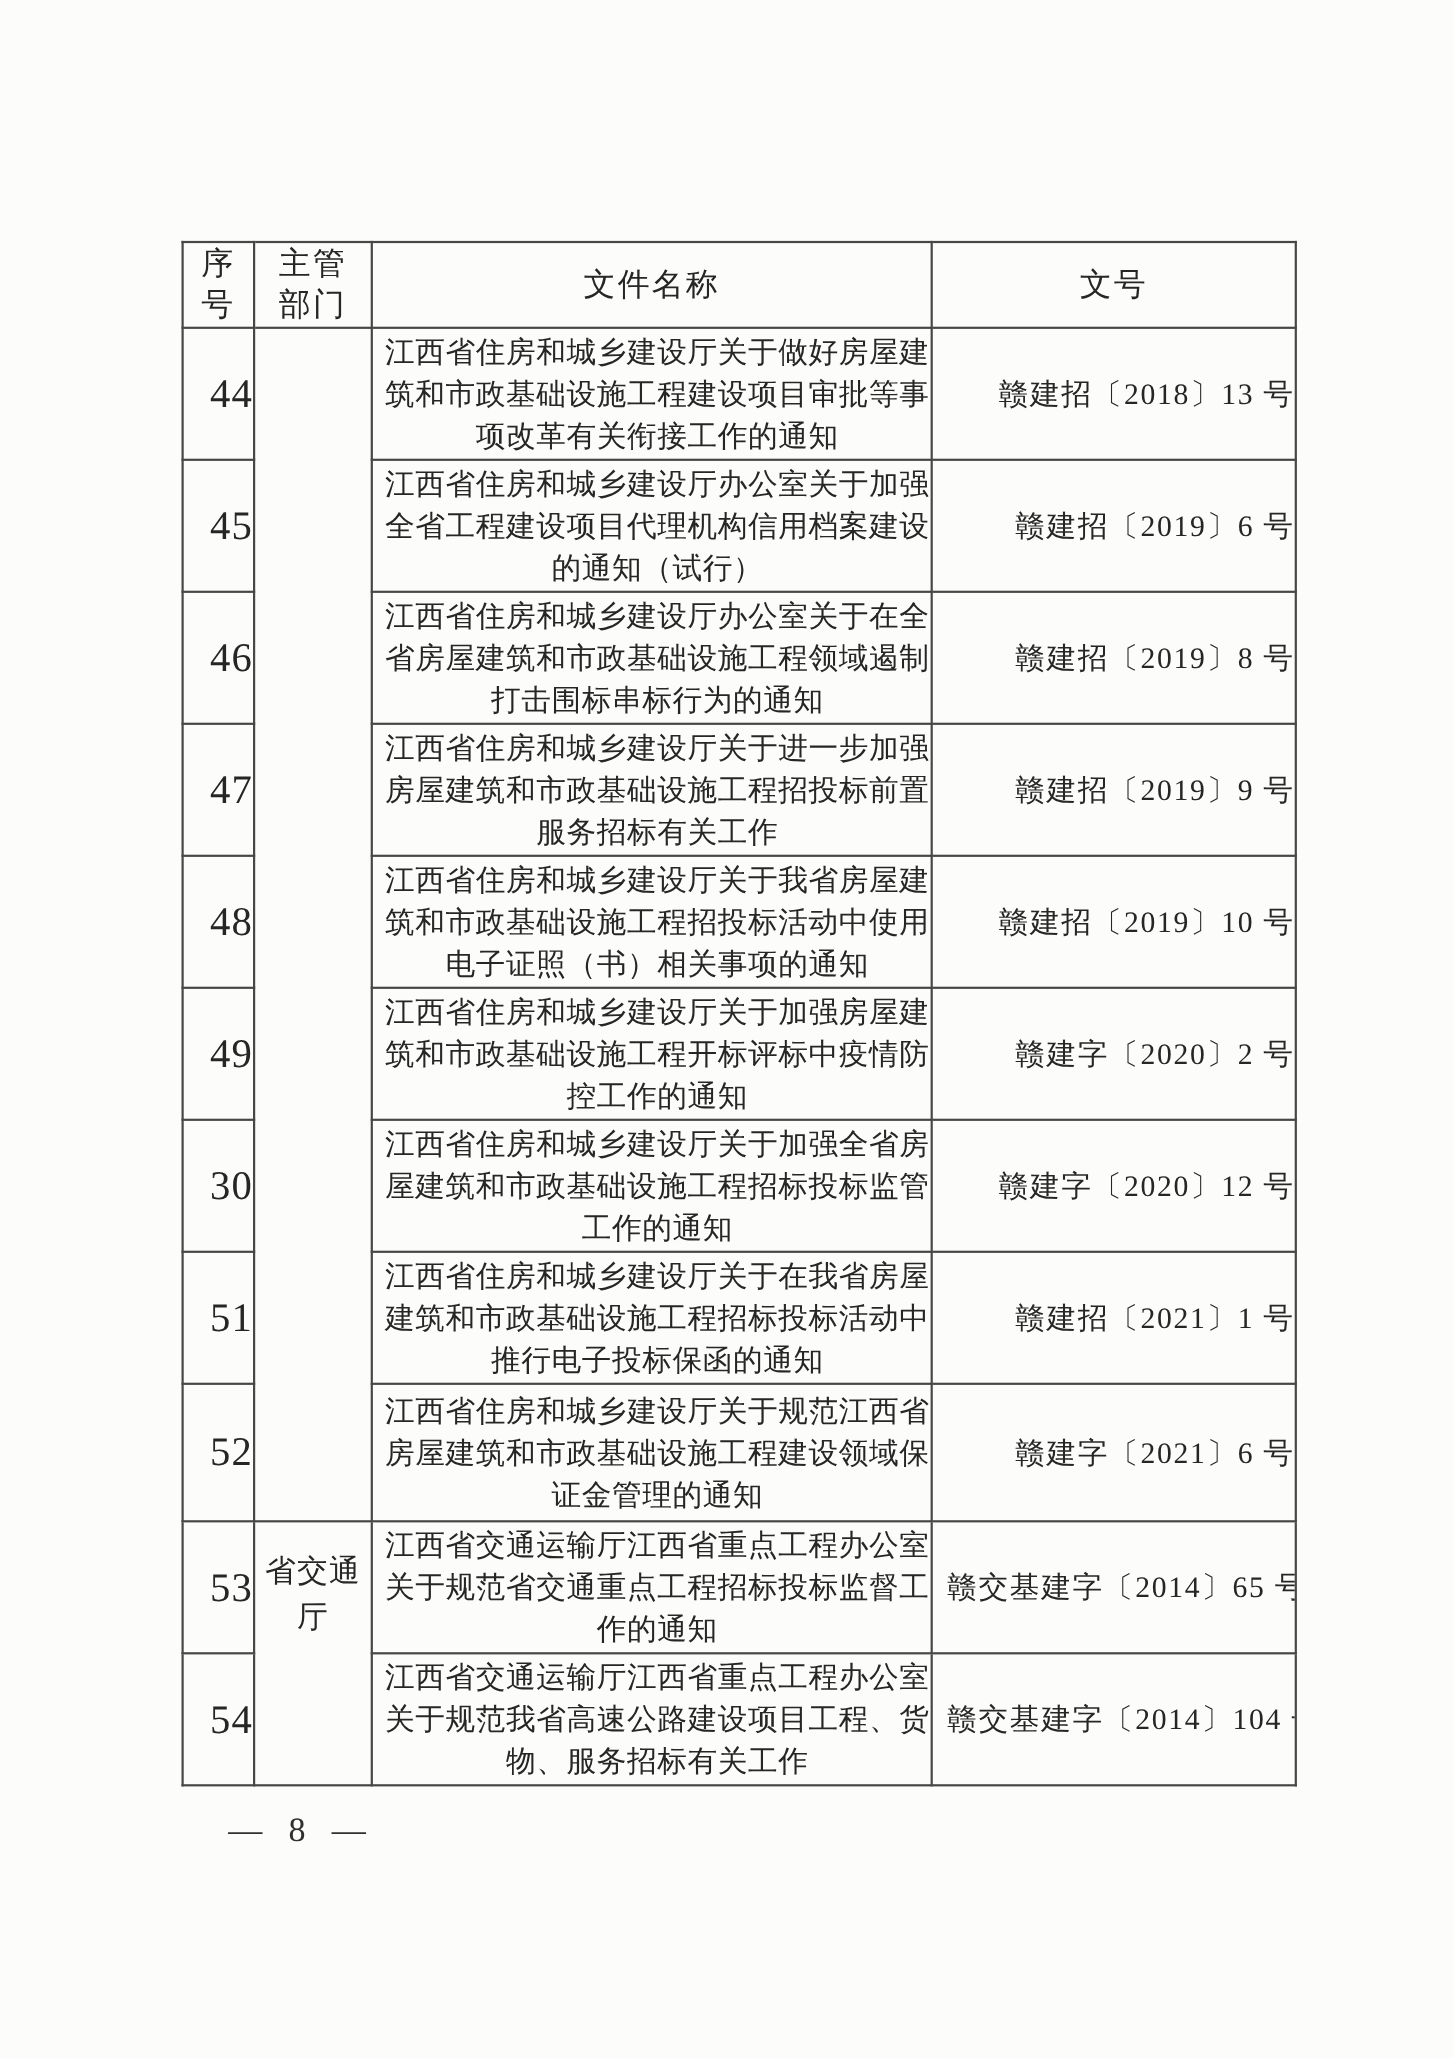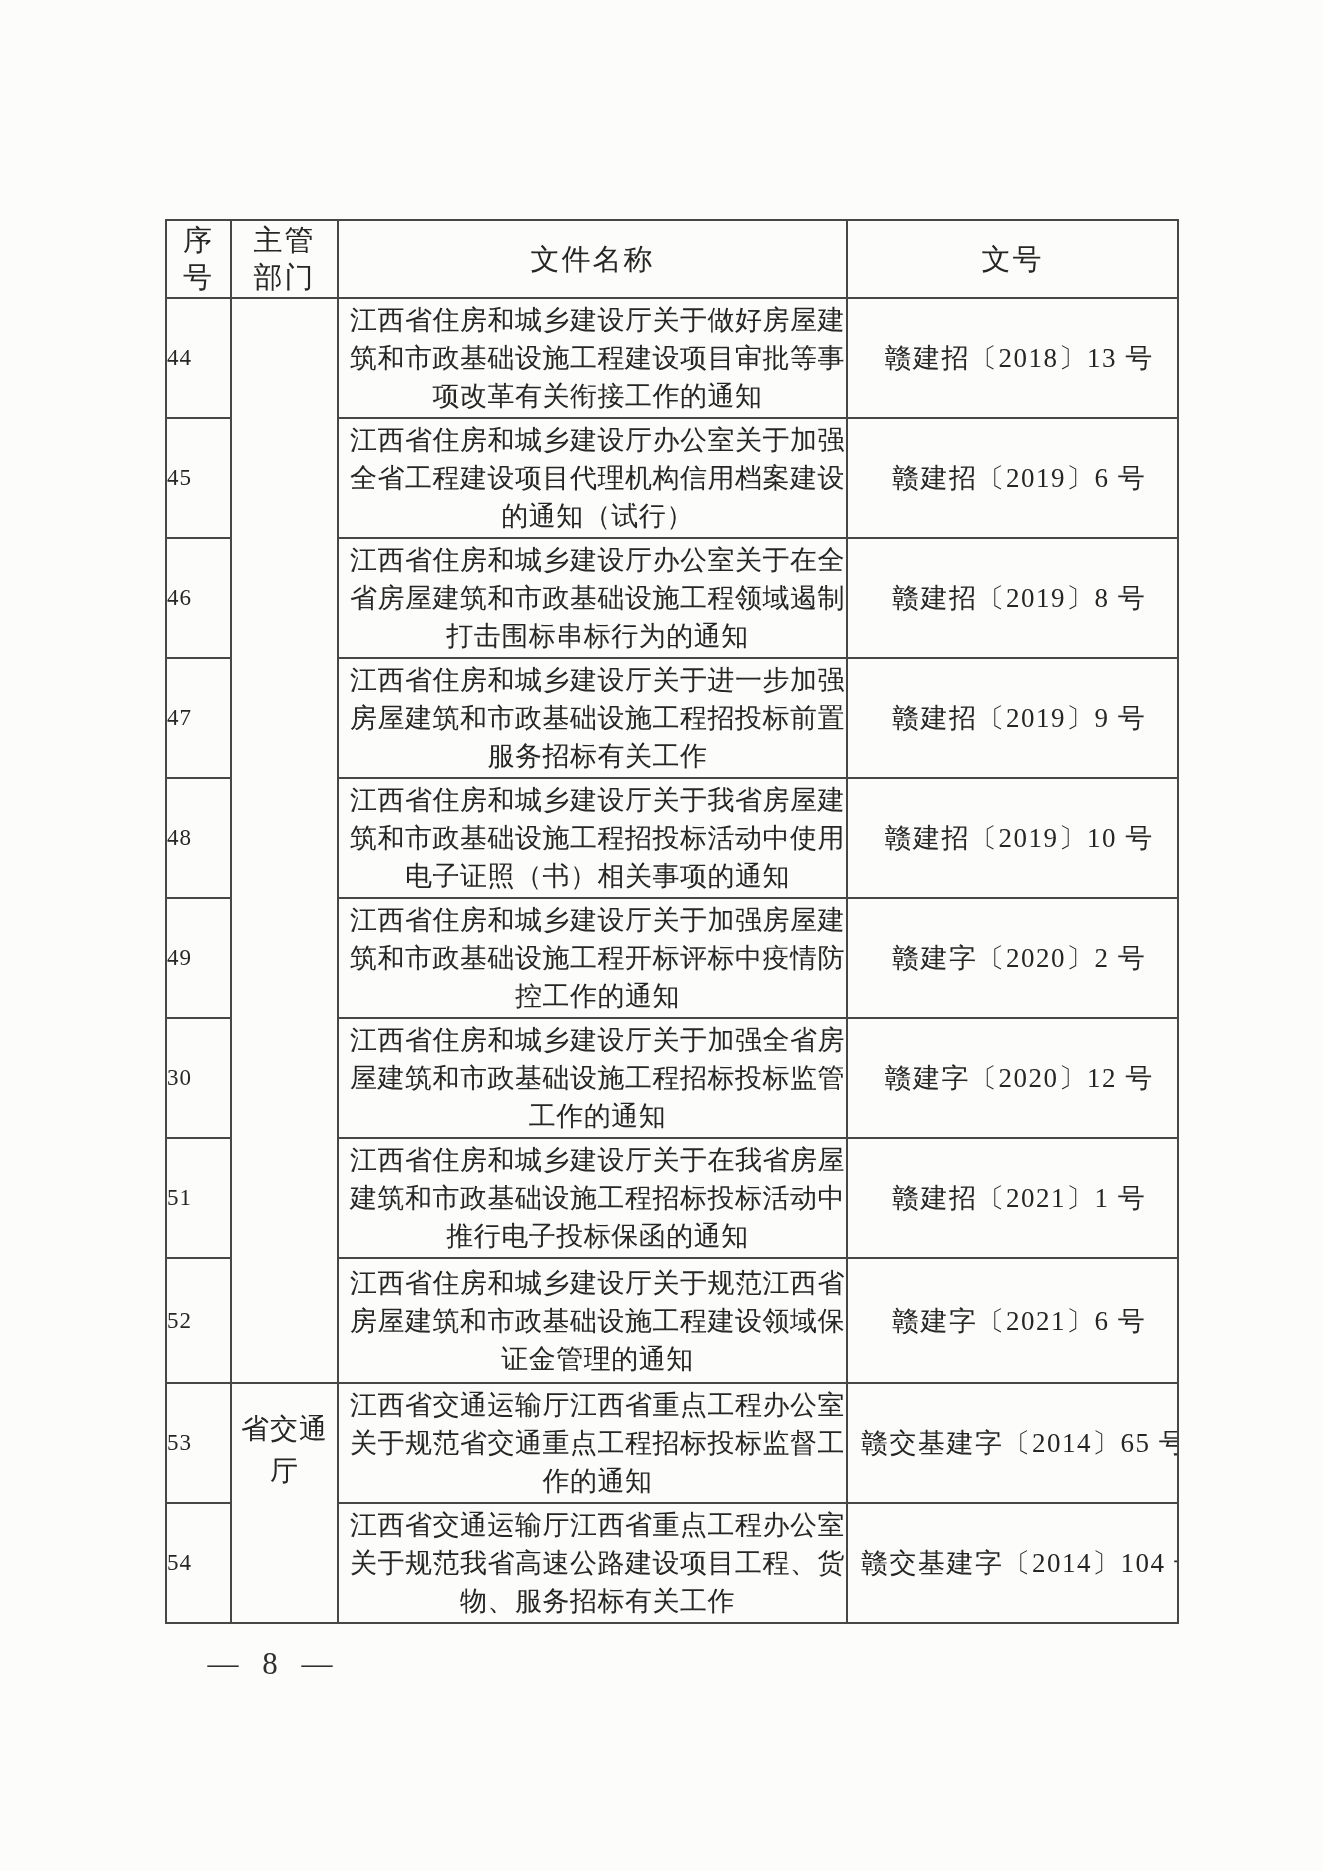--- a/index.html
+++ b/index.html
@@ -33,23 +33,23 @@
     line-height:37px;
     text-align:center;
     vertical-align:middle;
     white-space:pre-line;
     letter-spacing:2px;
   }
   tr.hdr { height:78px; }
   tr.row { height:120px; }
   tr.row-tall { height:125px; }
   td.no {
-    text-align:left;
+    text-align:right;
     vertical-align:middle;
-    font-size:23px;
+    font-size:37px;
     letter-spacing:1px;
   }
   td.dept {
     text-align:center;
     vertical-align:top;
     padding-top:24px;
     font-size:28px;
     line-height:42px;
     letter-spacing:1px;
     margin-left:24px;
@@ -58,21 +58,21 @@
     font-size:27px;
     line-height:38px;
     white-space:pre-line;
     text-align:center;
     vertical-align:middle;
     padding-left:10px;
     letter-spacing:0.5px;
   }
   td.doc {
     font-size:27px;
-    text-align:center;
+    text-align:right;
     vertical-align:middle;
     padding-left:13px;
     letter-spacing:1.5px;
     white-space:nowrap;
   }
   .page-number {
     position:absolute;
     left:185px; top:1646px;
     width:170px;
     text-align:center;

